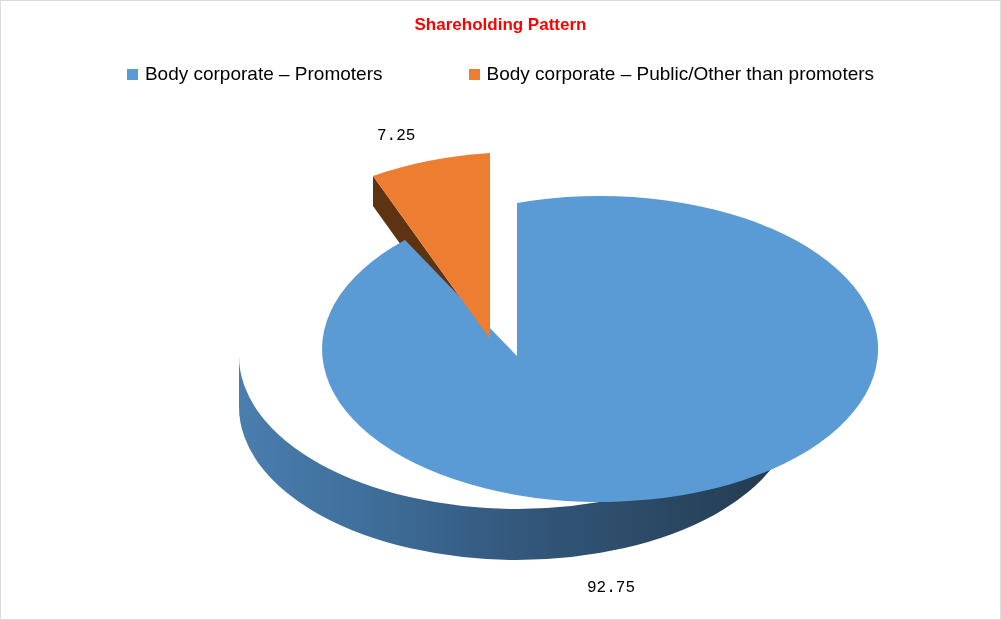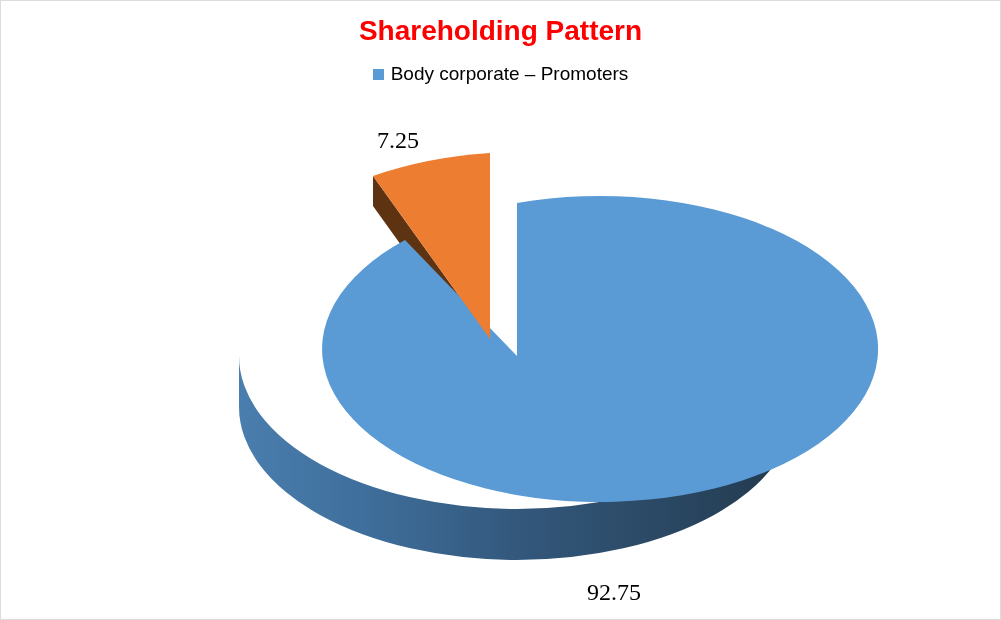--- a/index.html
+++ b/index.html
@@ -18,21 +18,21 @@
     border: 1px solid #dcdcdc;
     background: #ffffff;
     overflow: hidden;
   }
   #chart-title {
     position: absolute;
     top: 14px;
     left: 0;
     width: 100%;
     text-align: center;
-    font-size: 28px;
+    font-size: 17px;
     font-weight: bold;
     color: #ff0000;
     letter-spacing: 0px;
     font-family: "Liberation Sans", sans-serif;
   }
   #legend {
     position: absolute;
     top: 62px;
     left: 0;
     width: 100%;
@@ -62,39 +62,43 @@
   }
   #pie-area {
     position: absolute;
     left: 0;
     top: 0;
     width: 1001px;
     height: 620px;
   }
   .data-label {
     position: absolute;
-    font-size: 24px;
+    font-size: 16px;
     color: #000000;
     white-space: nowrap;
-    font-family: Liberation Serif, serif;
+    font-family: Liberation Mono, monospace;
   }
   #label-small { left: 376px; top: 126px; }
   #label-large { left: 586px; top: 562px; margin-top: 16px; }
 </style>
 </head>
 <body>
 
 <div id="chart-frame">
 
   <div id="chart-title">Shareholding Pattern</div>
 
   <div id="legend">
     <div class="legend-entry">
       <span class="legend-swatch" style="background:#5B9BD5;"></span>
       <span class="legend-label">Body corporate – Promoters</span>
+    </div>
+    <div class="legend-entry">
+      <span class="legend-swatch" style="background:#ED7D31;"></span>
+      <span class="legend-label">Body corporate – Public/Other than promoters</span>
     </div>
   </div>
 
   <svg id="pie-area" viewBox="0 0 1001 620">
     <defs>
       <linearGradient id="blueSideGrad" x1="0" y1="0" x2="1" y2="0">
         <stop offset="0%" stop-color="#4A7EAE"></stop>
         <stop offset="22%" stop-color="#3F6F9C"></stop>
         <stop offset="50%" stop-color="#33587C"></stop>
         <stop offset="78%" stop-color="#2A4762"></stop>

